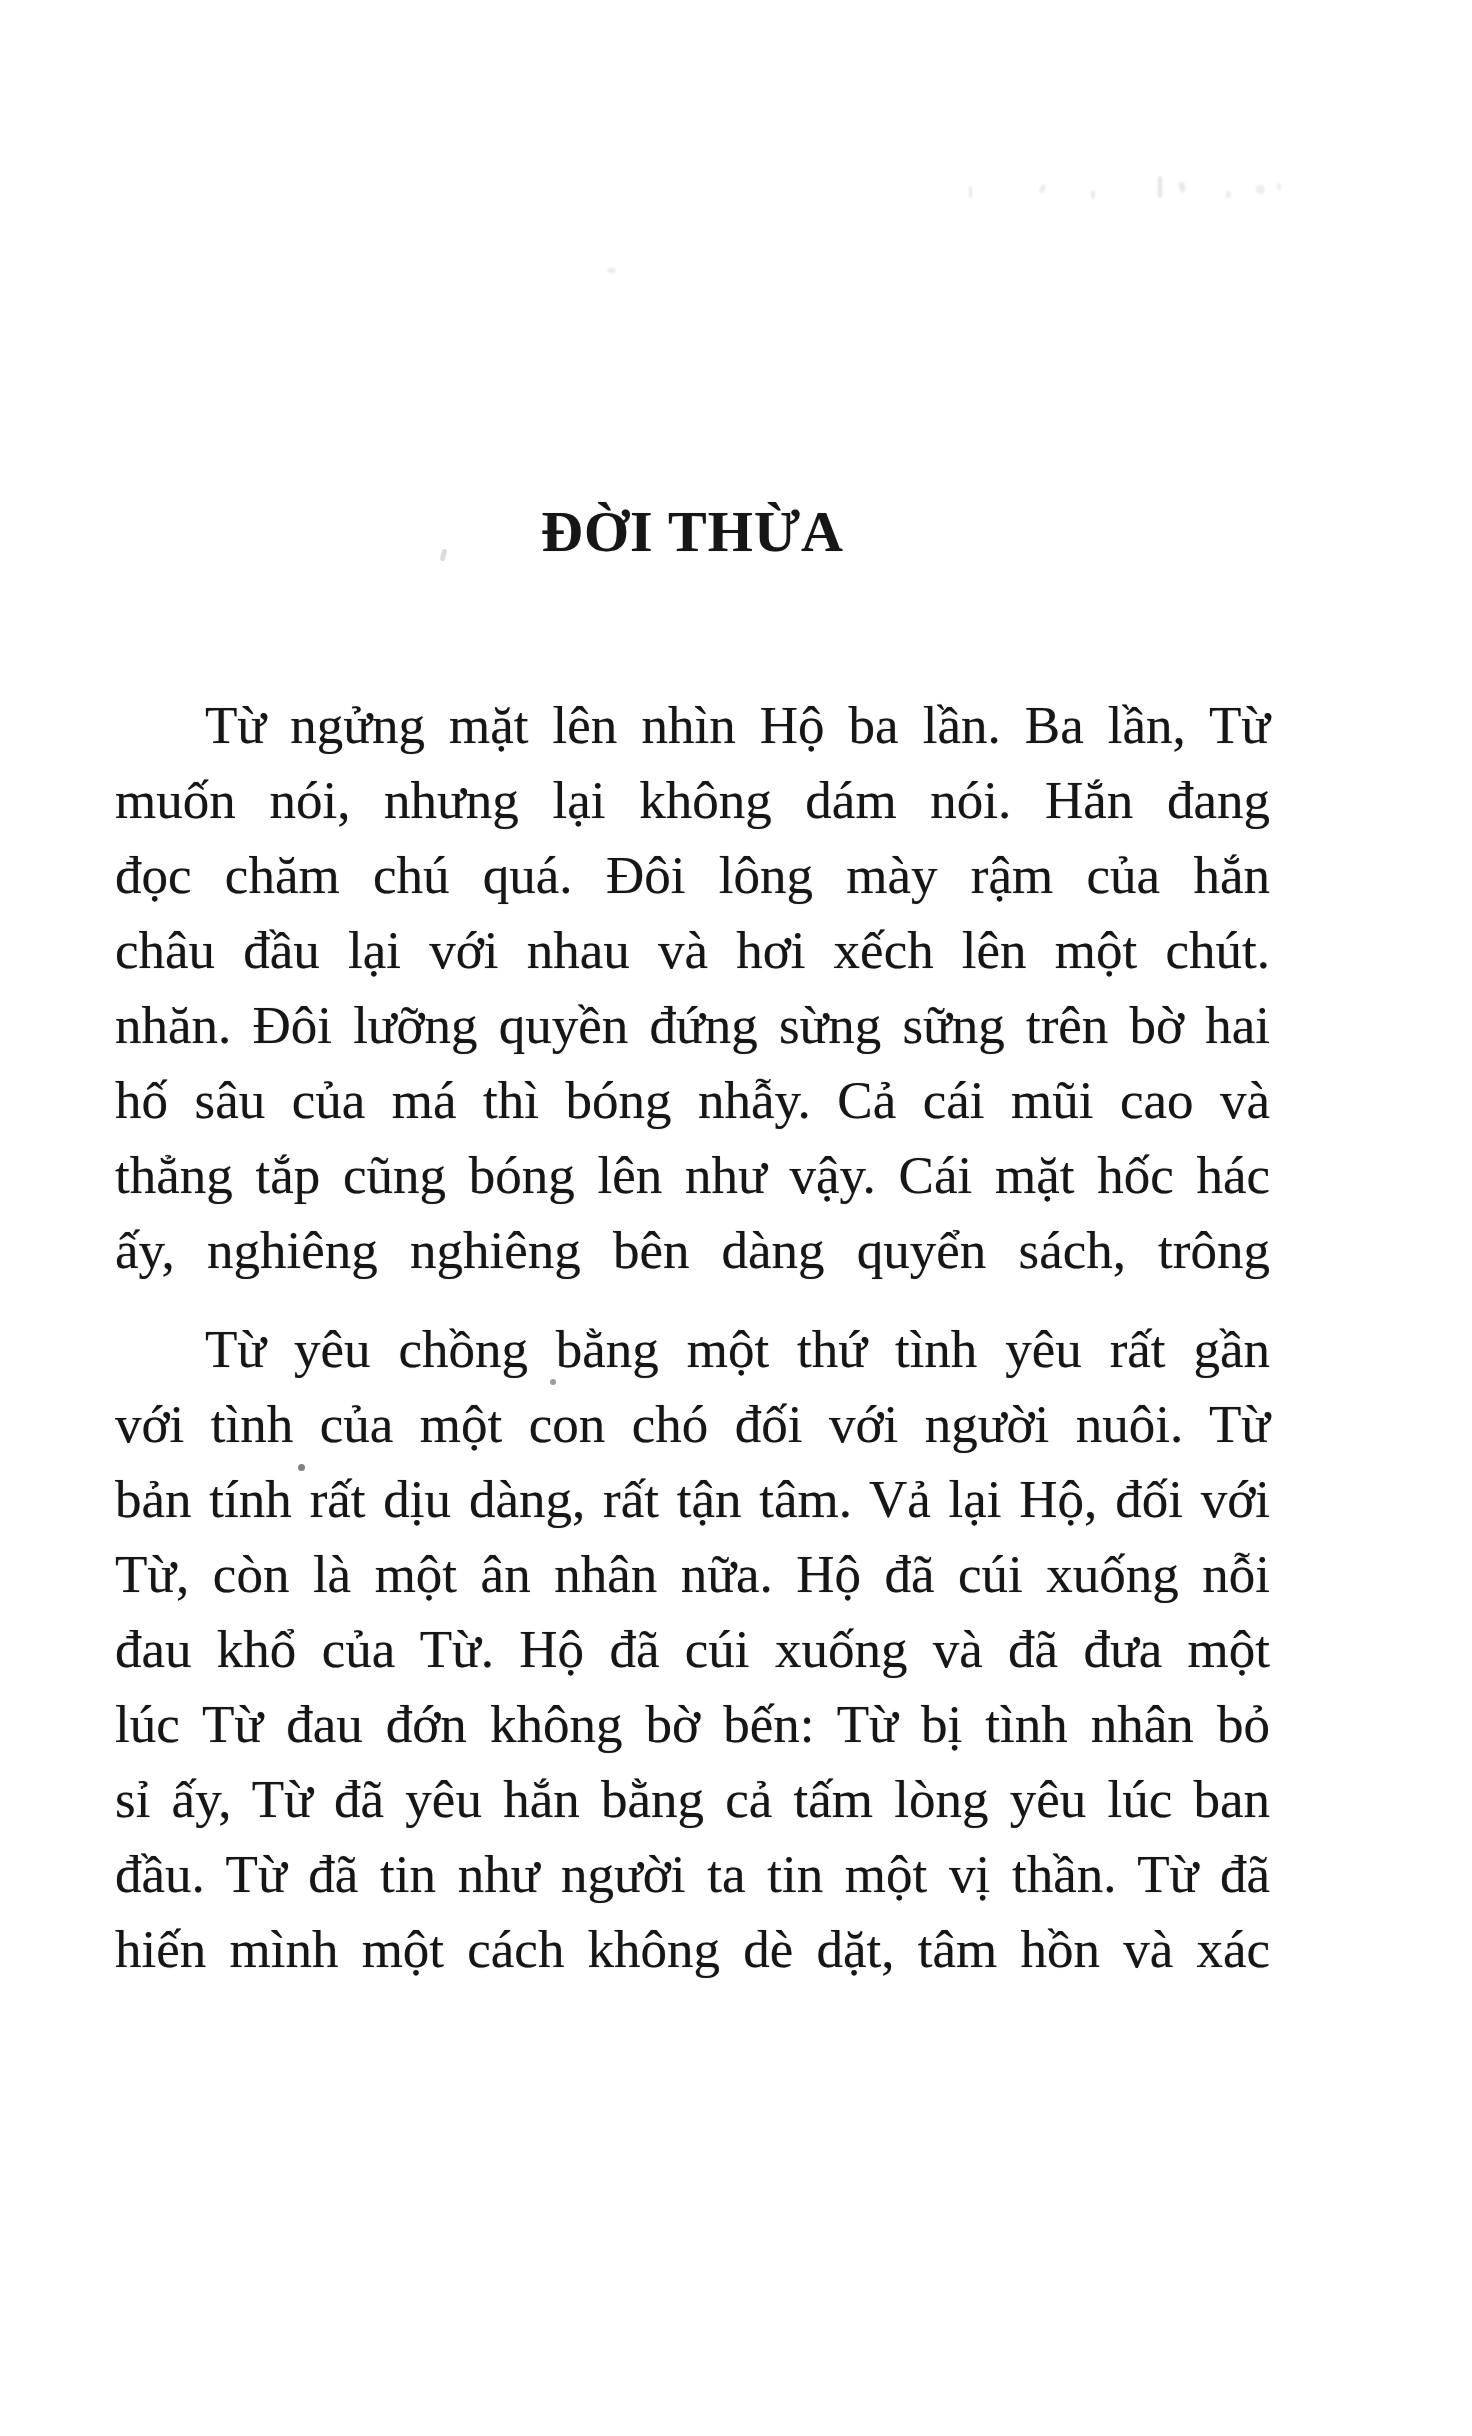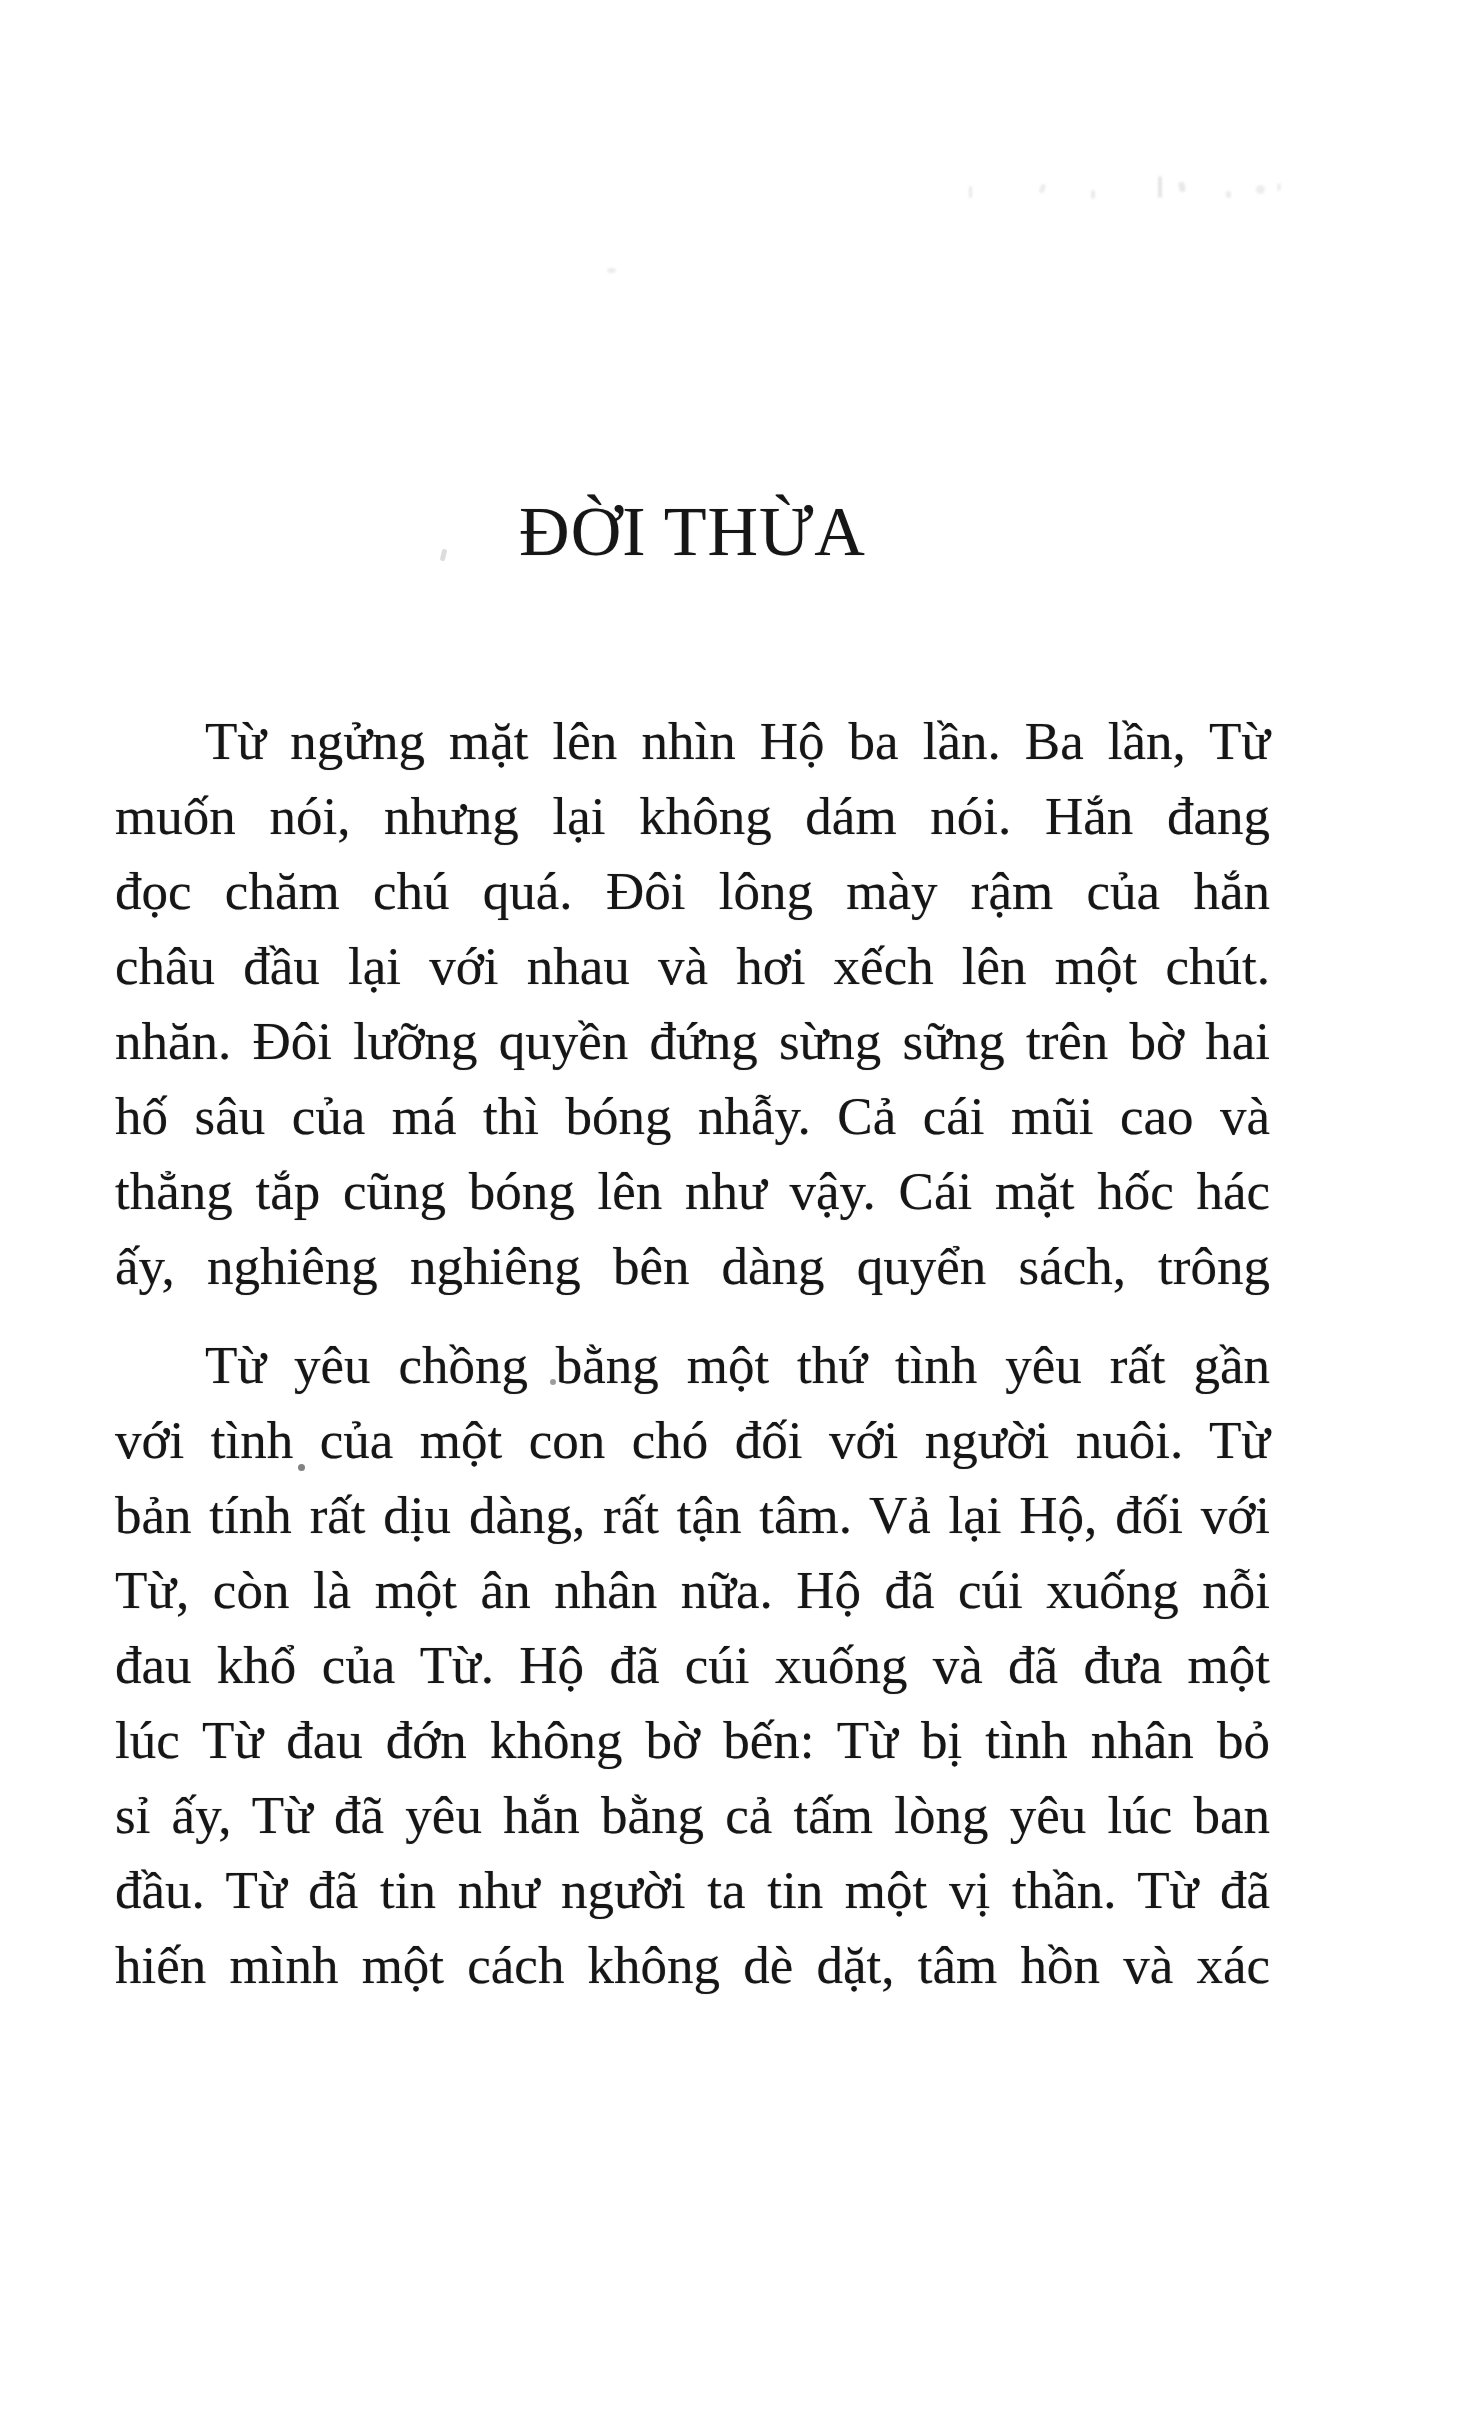--- a/index.html
+++ b/index.html
@@ -17,29 +17,29 @@
     font-family:"Liberation Serif", serif;
     color:var(--ink);
   }
   .title{
     position:absolute;
     top:491px;
     left:115px;
     width:1155px;
     margin:0;
     text-align:center;
-    font-size:70px;
+    font-size:58px;
     line-height:82px;
-    font-weight:400;
+    font-weight:700;
     letter-spacing:1px;
     text-shadow:0 0 1px rgba(0,0,0,.35);
   }
   .body-text{
     position:absolute;
-    top:704px;
+    top:688px;
     left:115px;
     width:1155px;
   }
   .paragraph{margin:0;}
   .paragraph + .paragraph{margin-top:24px;}
   .line{
     height:75px;
     line-height:75px;
     font-size:53px;
     text-align:justify;

